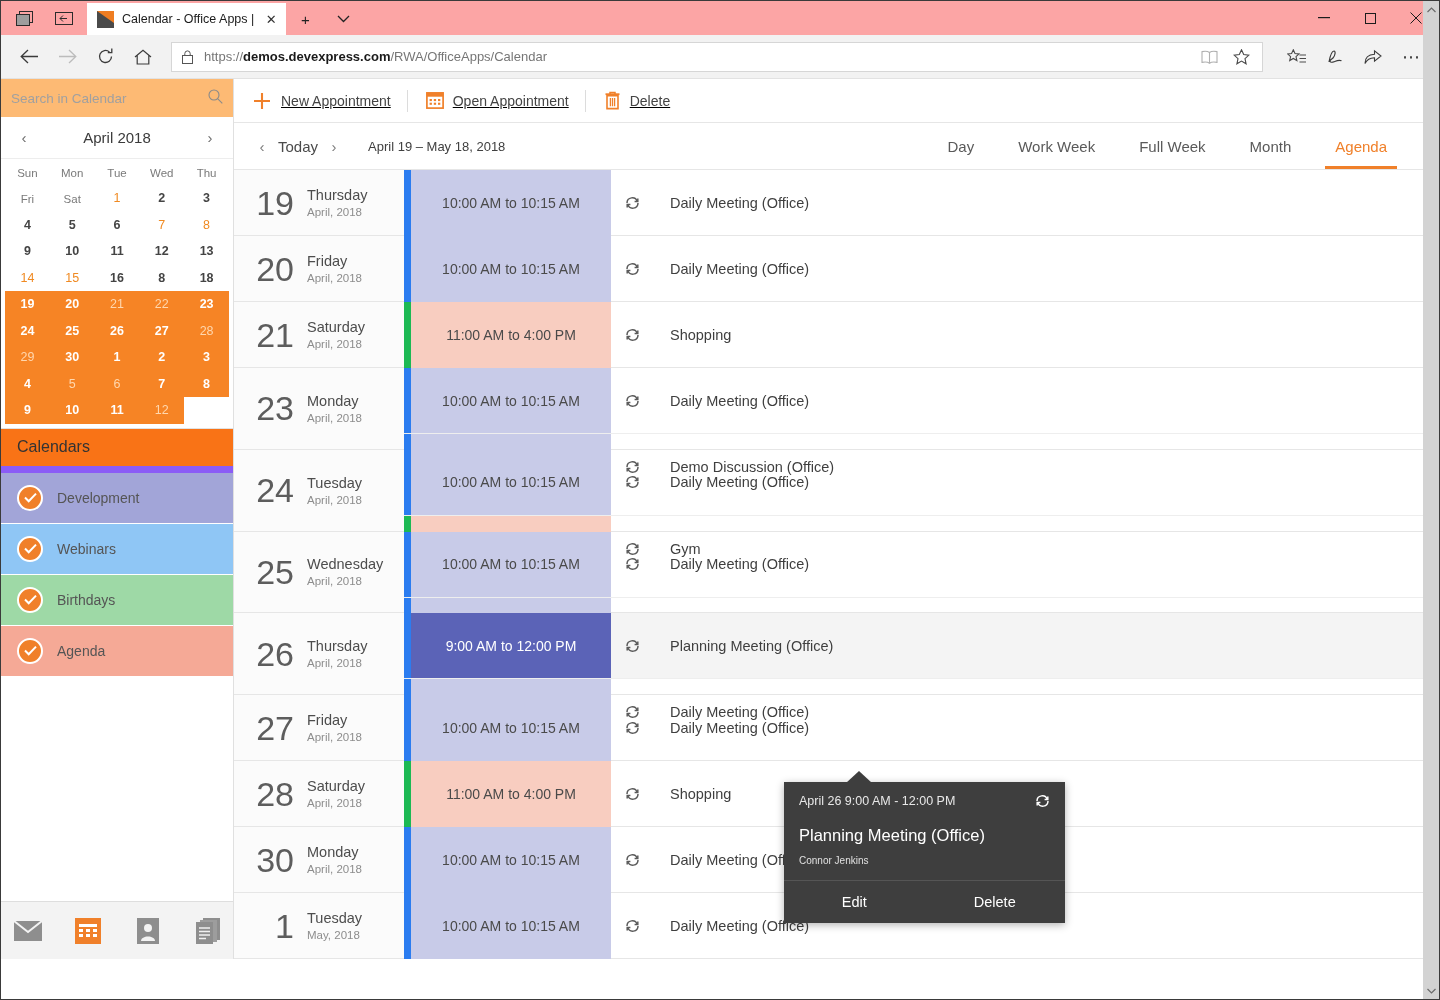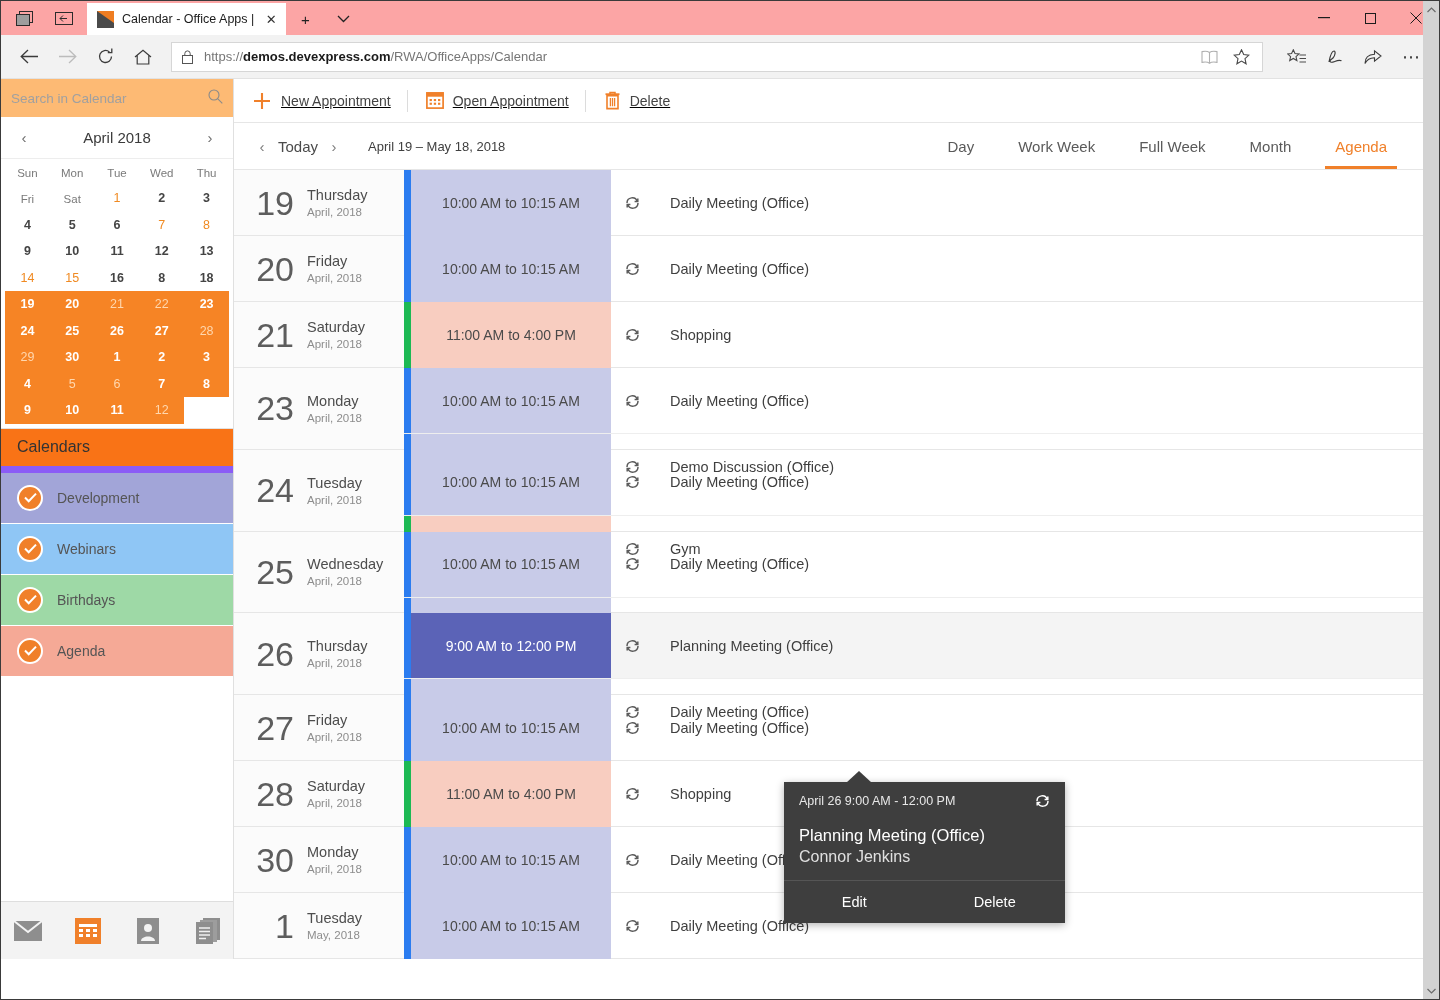--- a/index.html
+++ b/index.html
@@ -215,21 +215,21 @@
   .tt-arrow {
     position: absolute; top: -11px; left: 62px; width: 0; height: 0;
     border-left: 13px solid transparent; border-right: 13px solid transparent;
     border-bottom: 12px solid #3e3e3e;
   }
   .tt-body { padding: 12px 15px 14px; }
   .tt-row1 { display: flex; align-items: flex-start; }
   .tt-when { font-size: 12.5px; color: #e8e8e8; flex: 1; }
   .tt-recur { color: #fff; }
   .tt-subject { font-size: 16.5px; margin-top: 14px; color: #ffffff; }
-  .tt-person { font-size: 16px; margin-top: 3px; color: #e0e0e0; }
+  .tt-person { font-size: 10px; margin-top: 10px; color: #e0e0e0; }
   .tt-actions { border-top: 1px solid #555; display: flex; height: 43px; }
   .tt-act { flex: 1; display: flex; align-items: center; justify-content: center;
     font-size: 14.5px; color: #fff; }
 </style>
 </head>
 <body>
 
 <div class="app-window">
 
   <div class="titlebar">

